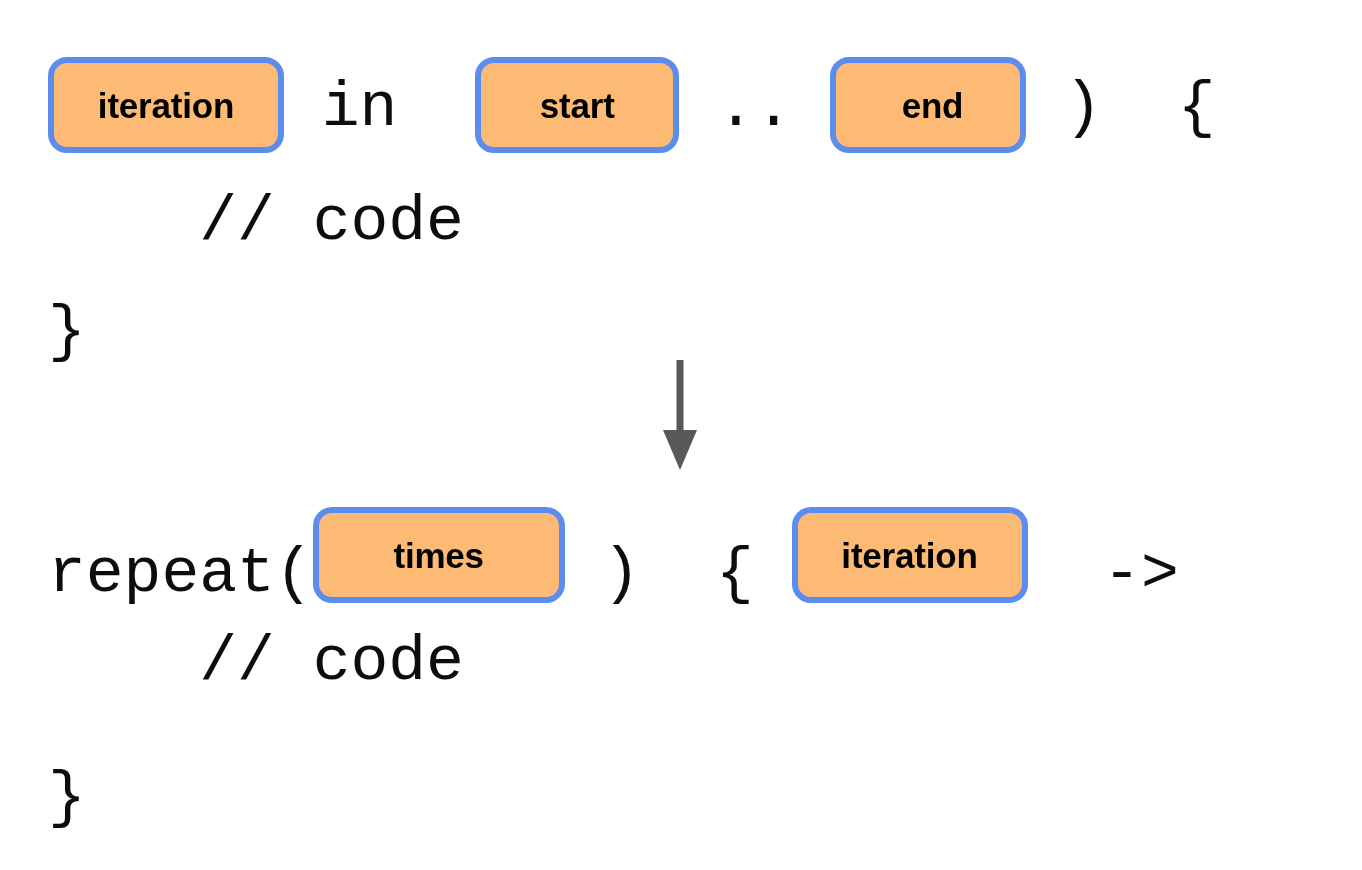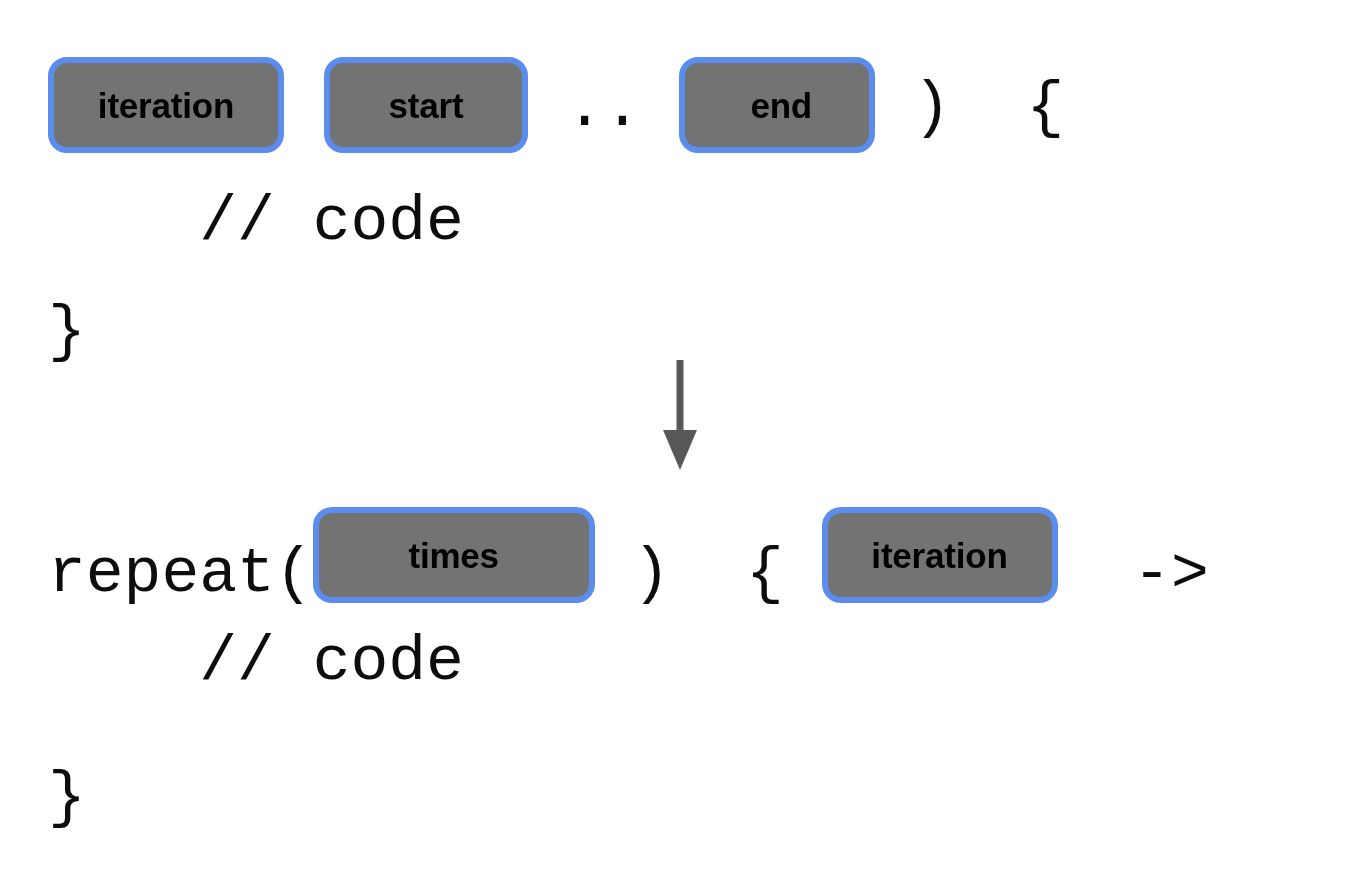--- a/index.html
+++ b/index.html
@@ -40,36 +40,36 @@
     display: inline-block;
     white-space: pre;
   }
 
   
   .chip {
     display: inline-flex;
     align-items: center;
     justify-content: center;
     box-sizing: border-box;
-    background: #737373;
+    background: #fdba74;
     border: 6px solid #5B8DEF;
     border-radius: 19px;
     height: 96px;
     padding: 0 16px;
     font-family: "Liberation Sans", "DejaVu Sans", sans-serif;
     font-size: 35px;
     font-weight: 700;
     color: #000000;
     letter-spacing: -0.2px;
     line-height: 1;
   }
   .chip.w-iteration { width: 236px; }
   .chip.w-start     { width: 204px; margin-left: 40px; }
   .chip.w-end       { width: 196px; padding-left: 24px; }
-  .chip.w-times     { width: 282px; }
+  .chip.w-times     { width: 252px; }
 
   
   .chip { position: relative; top: -3px; }
 
   
   .range-dots {
     display: inline-block;
     white-space: pre;
     font-family: "Liberation Mono", "DejaVu Sans Mono", monospace;
     font-size: 63px;
@@ -93,20 +93,21 @@
   #line-body-2   { left: 48px;  top: 626px; height: 72px;  }
   #line-close-2  { left: 48px;  top: 762px; height: 72px;  }
 </style>
 </head>
 <body>
 
 <div class="canvas">
 
   <div class="code-line" id="line-for">
     <span class="chip w-iteration">iteration</span>
+    <span class="tok"> in </span>
     <span class="chip w-start">start</span>
     <span class="range-dots"> .. </span>
     <span class="chip w-end">end</span>
     <span class="tok"> )  {</span>
   </div>
 
   <div class="code-line" id="line-body-1">
     <span class="tok">    // code</span>
   </div>
 

